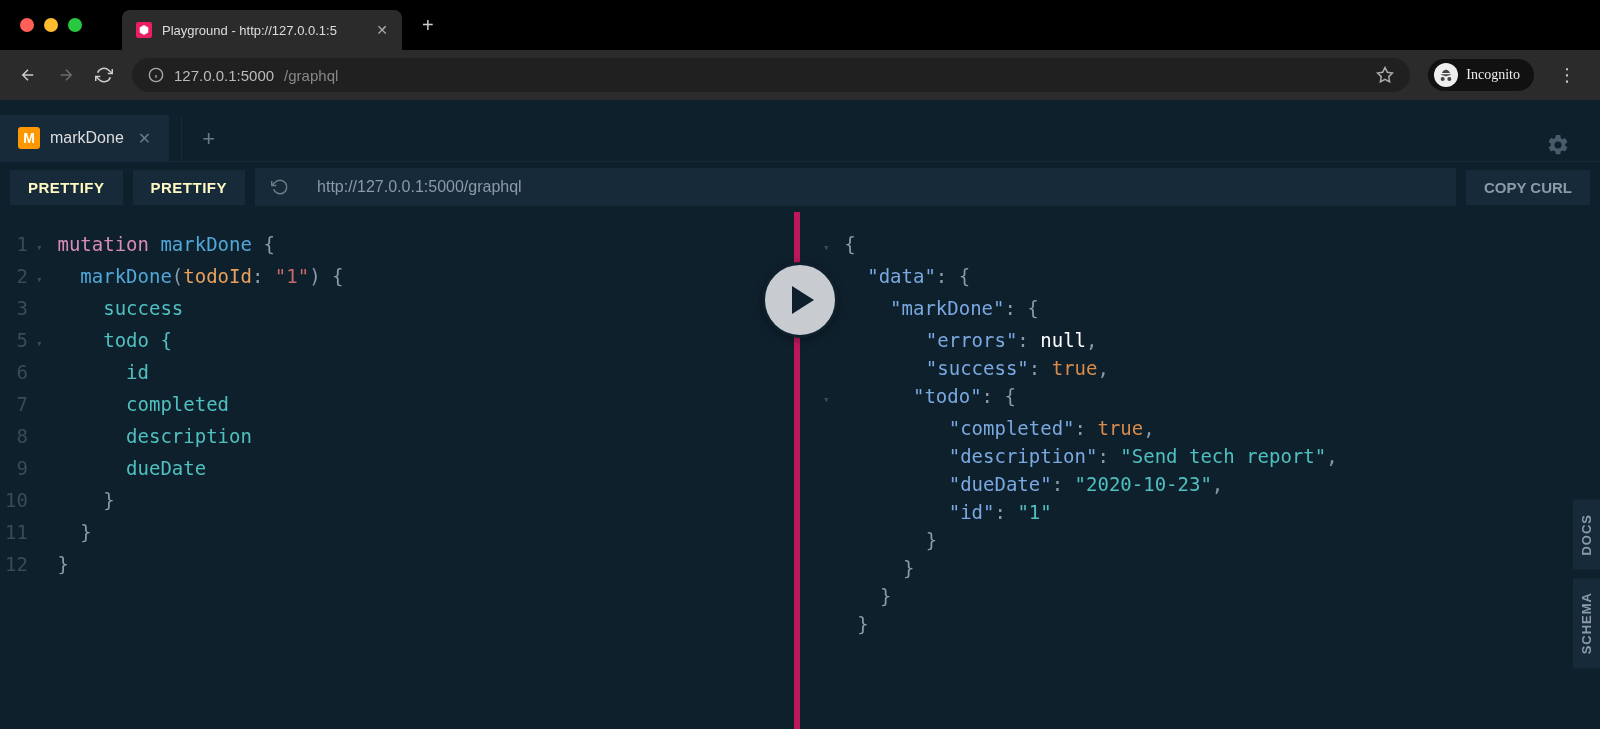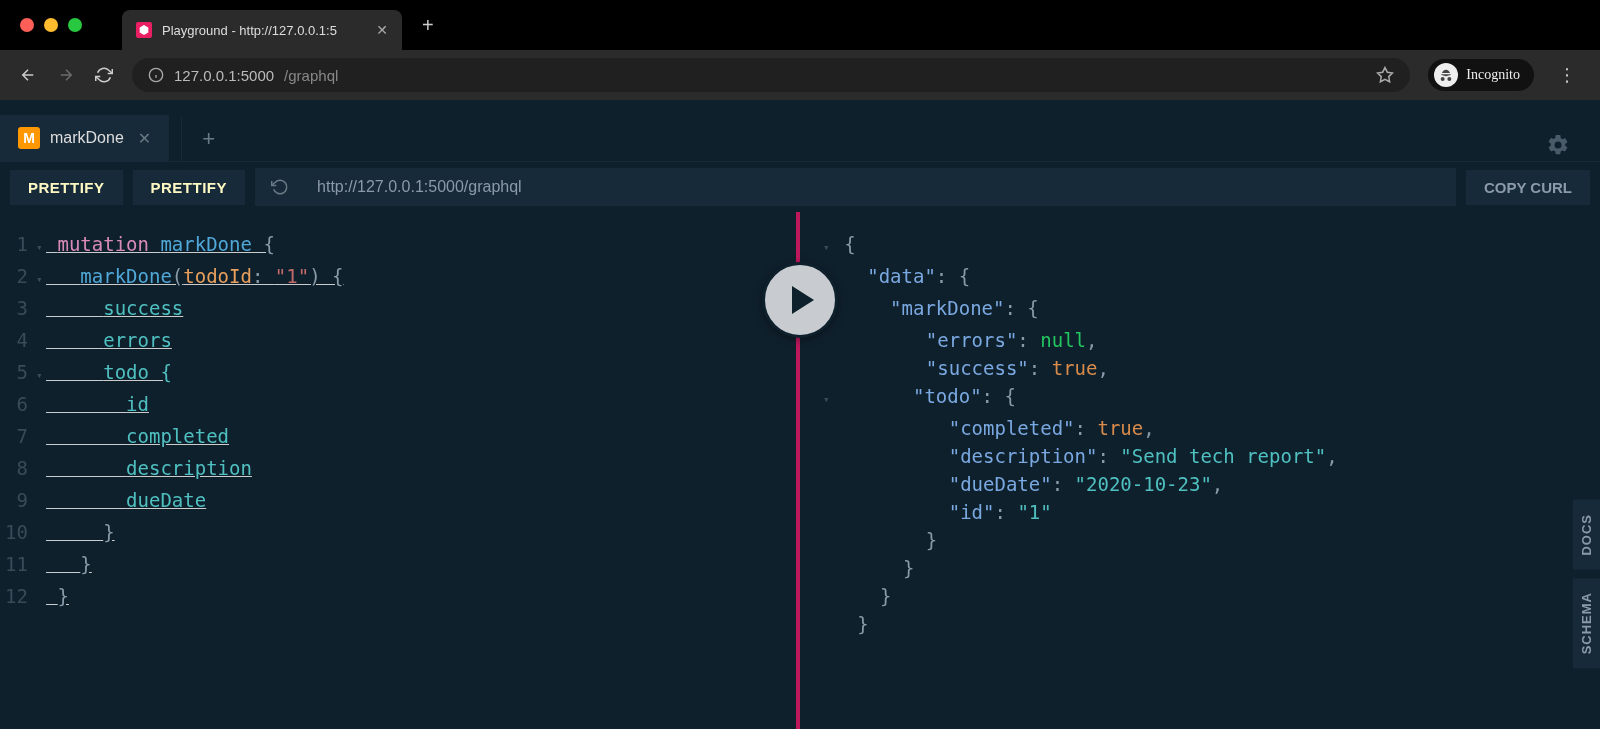--- a/index.html
+++ b/index.html
@@ -135,38 +135,38 @@
     }
     .pg-copy { background:#172a3a; color:#8a9aa8; padding:9px 18px; font-size:15px; font-weight:600; }
 
     .pg-main { display:flex; height: calc(100% - 112px); position:relative; }
     .editor, .result {
       width: 50%;
       padding: 18px 0 0 0;
       font-size: 19px;
       line-height: 28px;
     }
-    .editor { border-right: 4px solid #be185d; text-decoration: underline; }
+    .editor { border-right: 6px solid #be185d; }
     .gutter {
       display:inline-block; width:36px; text-align:right; color:#3a4a58; padding-right:8px;
       user-select:none;
     }
     .fold { color:#3a4a58; font-size:11px; display:inline-block; width:10px; }
     .line { white-space: pre; }
 
     .kw { color:#d88bb8; }
     .name { color:#4fa8d8; }
     .arg { color:#e8a05c;margin-top:25px; }
     .key { color:#4fc0c0; }
     .val-str { color:#c56a6a; }
     .punc { color:#8a9aa8; }
 
     .r-key { color:#7aa8e0; }
     .r-str { color:#4fc0c0; }
-    .r-null { color:#22c55e;margin-top:12px; }
+    .r-null { color:#ffffff;margin-top:12px; }
     .r-bool { color:#d88b4a; }
     .r-punc { color:#8a9aa8; }
 
     .play-btn {
       position:absolute; left:calc(50% - 38px); top:50px;
       width:76px;height:76px;border-radius:50%;
       background:#c8ccd0; border:3px solid #0f202d;
       display:flex;align-items:center;justify-content:center;
       box-shadow:0 2px 10px rgba(0,0,0,0.4);
     }
@@ -270,21 +270,20 @@
     </div>
     <div class="pg-copy">COPY CURL</div>
   </div>
 
   <div class="pg-main">
 
     <div class="editor mono">
       <div class="line"><span class="gutter">1</span><span class="fold">▾</span> <span class="kw">mutation</span> <span class="name">markDone</span><span class="punc"> {</span></div>
       <div class="line"><span class="gutter">2</span><span class="fold">▾</span>   <span class="name">markDone</span><span class="punc">(</span><span class="arg">todoId</span><span class="punc">: </span><span class="val-str">"1"</span><span class="punc">) {</span></div>
       <div class="line"><span class="gutter">3</span><span class="fold"> </span>     <span class="key">success</span></div>
-      <div class="line"><span class="gutter">4</span><span class="fold"> </span>     <span class="key">errors</span></div>
       <div class="line"><span class="gutter">5</span><span class="fold">▾</span>     <span class="key">todo {</span></div>
       <div class="line"><span class="gutter">6</span><span class="fold"> </span>       <span class="key">id</span></div>
       <div class="line"><span class="gutter">7</span><span class="fold"> </span>       <span class="key">completed</span></div>
       <div class="line"><span class="gutter">8</span><span class="fold"> </span>       <span class="key">description</span></div>
       <div class="line"><span class="gutter">9</span><span class="fold"> </span>       <span class="key">dueDate</span></div>
       <div class="line"><span class="gutter">10</span><span class="fold"> </span>     <span class="punc">}</span></div>
       <div class="line"><span class="gutter">11</span><span class="fold"> </span>   <span class="punc">}</span></div>
       <div class="line"><span class="gutter">12</span><span class="fold"> </span> <span class="punc">}</span></div>
     </div>
 

